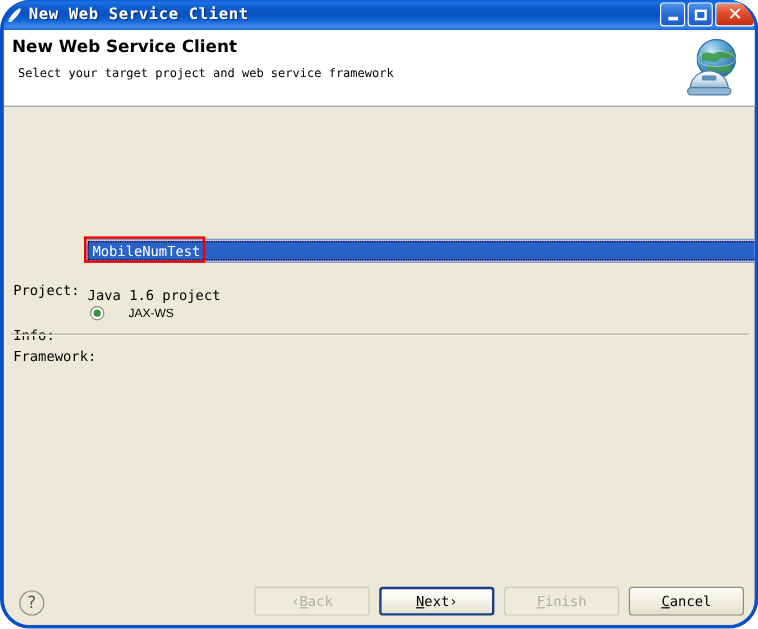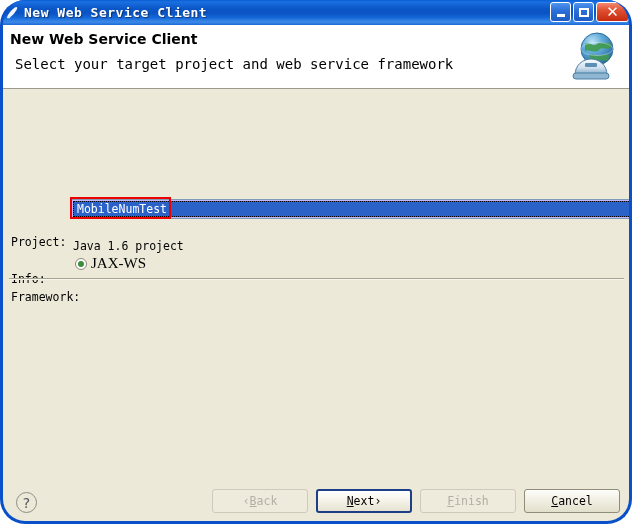--- a/index.html
+++ b/index.html
@@ -124,21 +124,21 @@
     font-family: "DejaVu Sans", sans-serif;
     font-size: 14px;
     font-weight: bold;
     color: #000000;
   }
   .header-sub {
     position: absolute;
     left: 12px;
     top: 31px;
     font-family: "DejaVu Sans Mono", monospace;
-    font-size: 14px;
+    font-size: 10px;
     color: #000000;
     white-space: nowrap;
   }
   .header-icon {
     position: absolute;
     right: 6px;
     top: 2px;
     width: 60px;
     height: 60px;
   }
@@ -259,24 +259,24 @@
     align-items: center;
     justify-content: center;
     flex: 0 0 auto;
   }
   .radio-dot {
     width: 6px; height: 6px;
     border-radius: 50%;
     background: #3b8f3b;
   }
   .radio-label {
-    font-family: Liberation Serif, serif;
-    font-size: 15px;
-    color: #000000;
-    margin-left: 4px;
+    font-family: Liberation Sans, sans-serif;
+    font-size: 10px;
+    color: #000000;
+    margin-left: 20px;
     white-space: nowrap;
   }
 
   .hr {
     position: absolute;
     left: 6px;
     width: 615px;
     height: 0;
     border-top: 1px solid #a6a391;
     border-bottom: 1px solid #f6f5ec;

